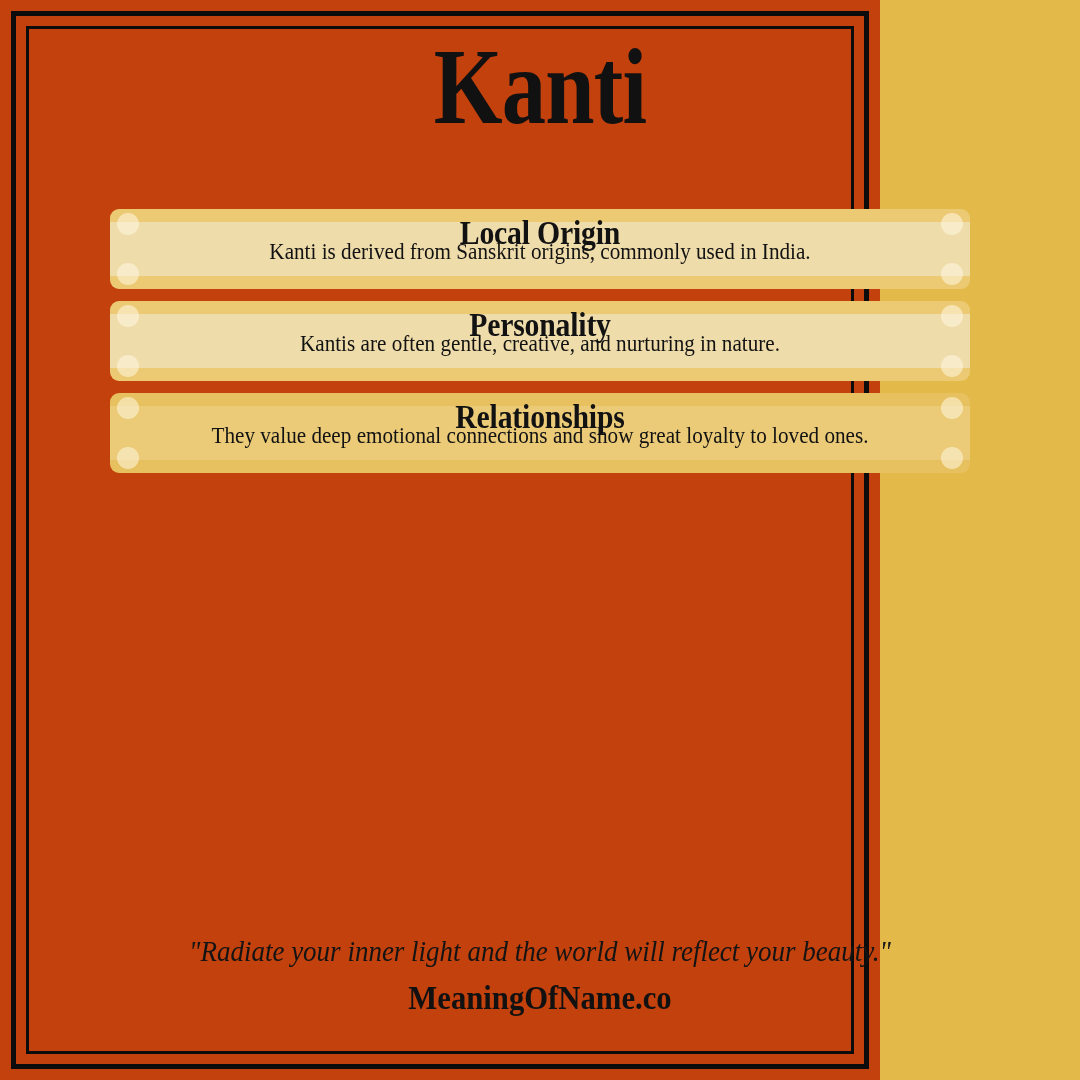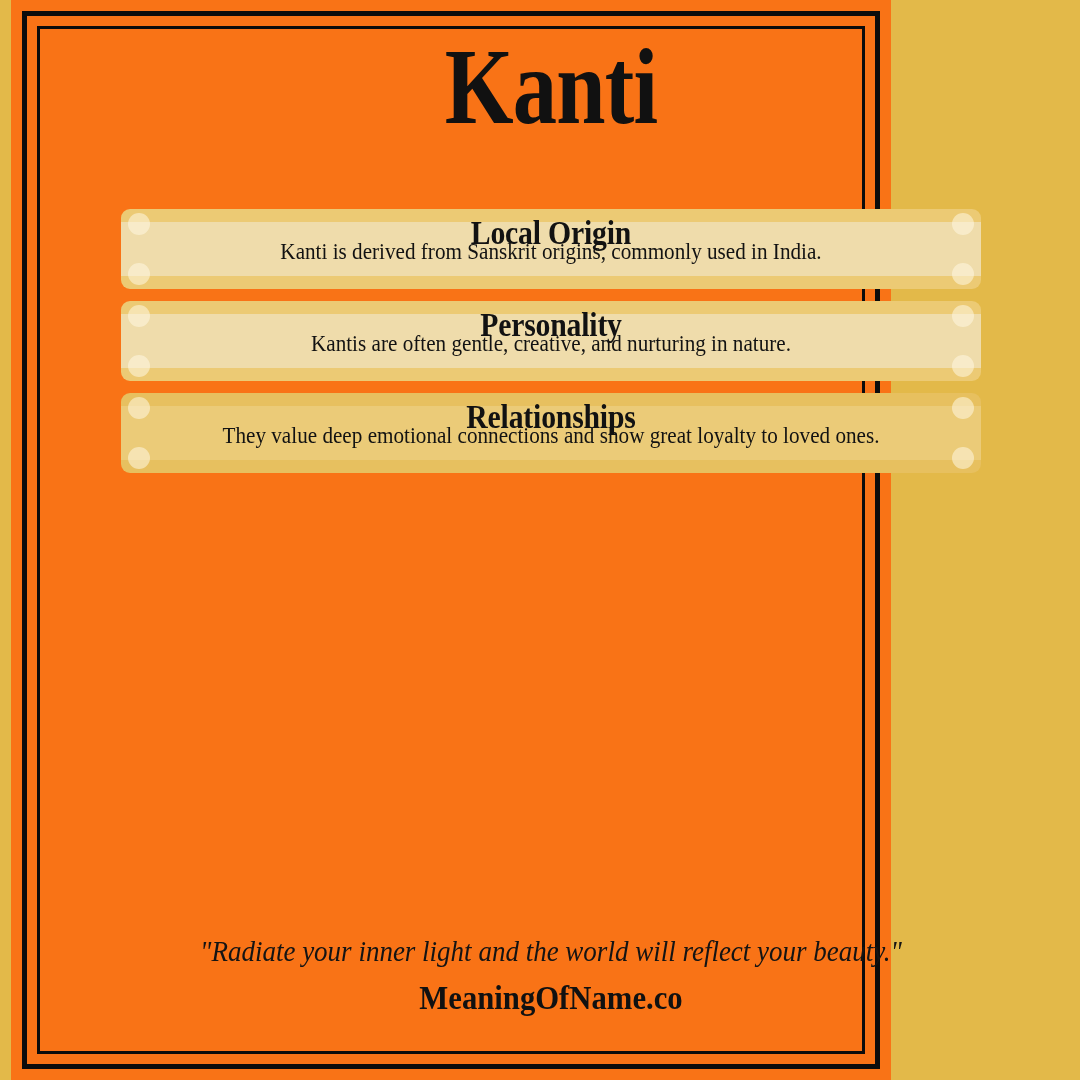--- a/index.html
+++ b/index.html
@@ -12,23 +12,22 @@
     background: #e3b949;
     font-family: "Liberation Serif", "DejaVu Serif", serif;
     overflow: hidden;
   }
 
   
   .poster {
     position: relative;
     width: 880px;
     height: 1080px;
-    background: #f97316;
-    box-sizing: border-box;
-    margin-left: 11px;
+    background: #c2410c;
+    box-sizing: border-box;
   }
   .border-outer {
     position: absolute;
     left: 11px;
     top: 11px;
     right: 11px;
     bottom: 11px;
     border: 5px solid #0c0c0c;
     box-sizing: border-box;
     pointer-events: none;

